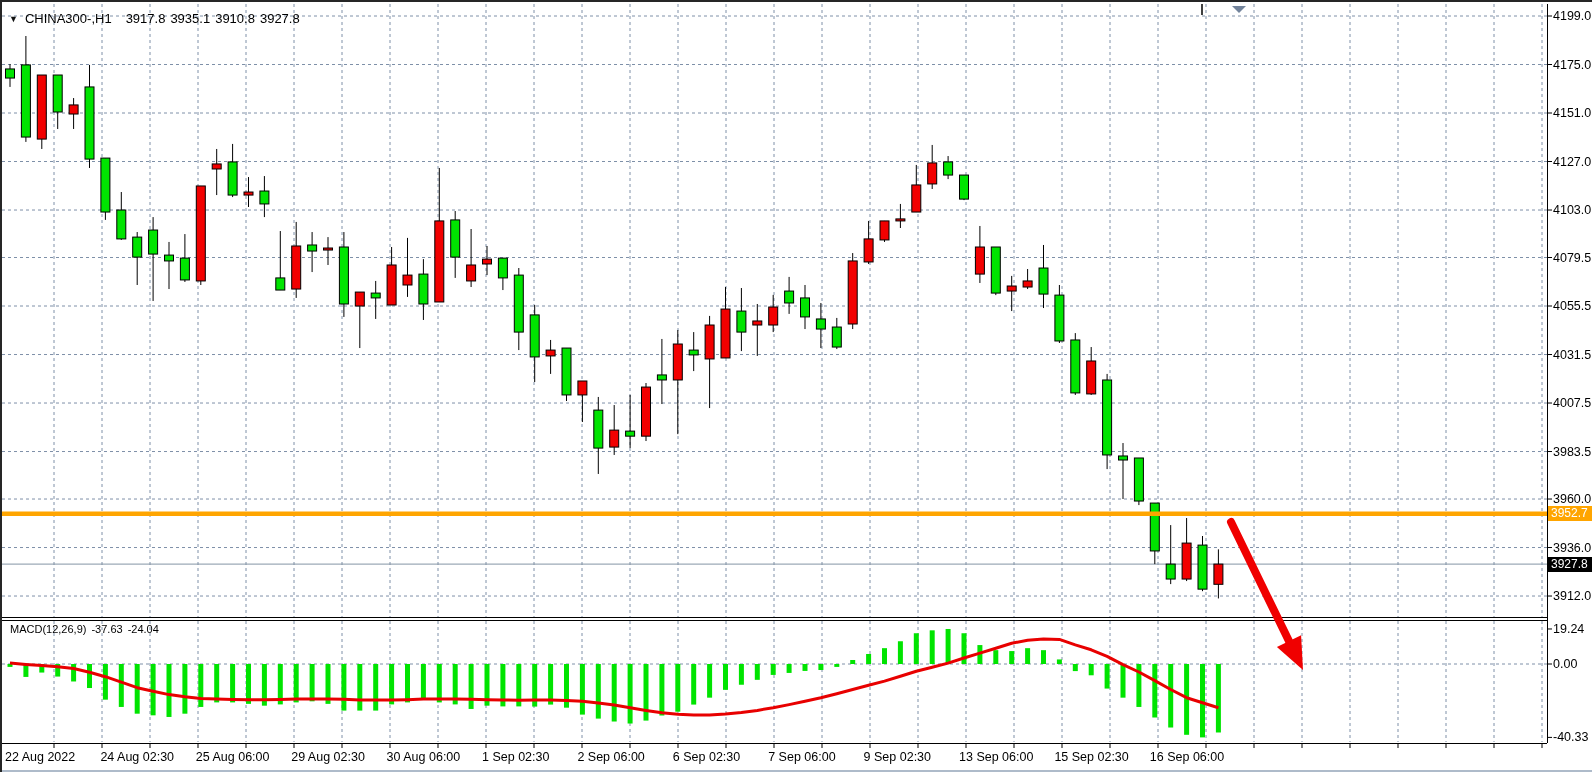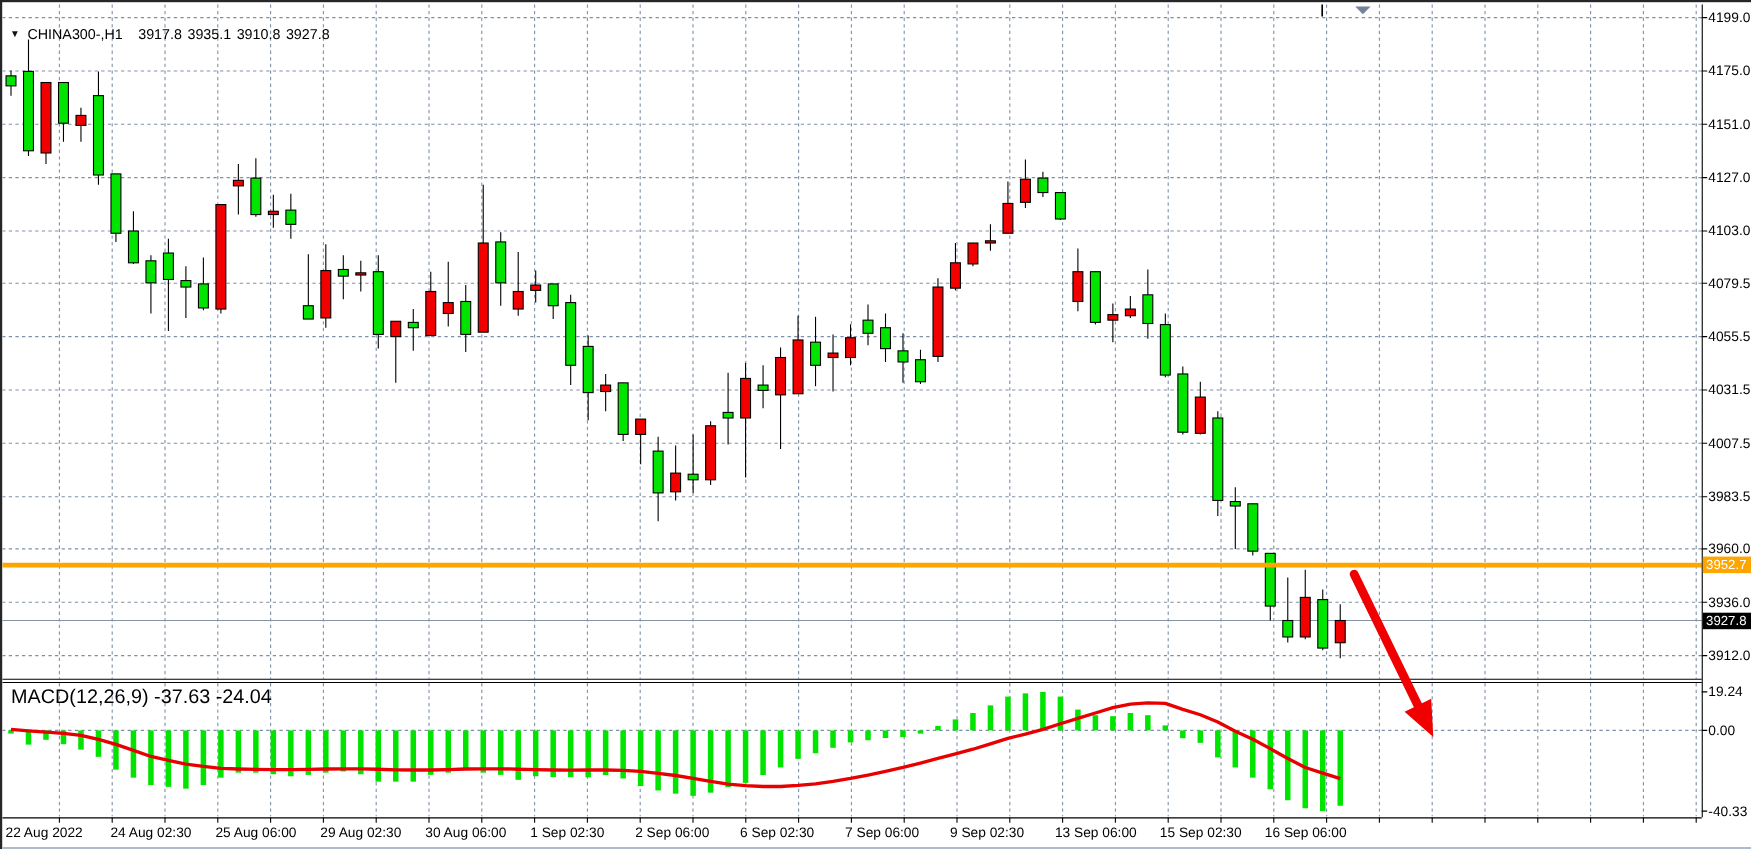--- a/index.html
+++ b/index.html
@@ -3,28 +3,28 @@
 <meta charset="utf-8">
 <style>
   html,body{margin:0;padding:0;background:#fff;}
   #window{
     position:relative;width:1592px;height:772px;background:#ffffff;overflow:hidden;
     font-family:"Liberation Sans", sans-serif;
     border-top:2px solid #262626;border-left:2px solid #262626;box-sizing:border-box;
   }
   #chart{position:absolute;left:0;top:0;}
   .info-line{
-    position:absolute;left:7px;top:21px;font-size:13px;color:#000;z-index:5;
+    position:absolute;left:7px;top:9px;font-size:13px;color:#000;z-index:5;
     white-space:nowrap;letter-spacing:0px;
   }
   .info-line .tri{font-size:9px;position:relative;top:-1px;margin-right:7px;color:#111;}
   .info-line .sym{margin-right:9px;}
   .q{margin-left:5px;}
   .macd-label{
-    position:absolute;left:8px;top:621px;font-size:18px;color:#000;z-index:5;white-space:nowrap;
+    position:absolute;left:8px;top:621px;font-size:11px;color:#000;z-index:5;white-space:nowrap;
   }
   .axis-label-box{
     position:absolute;left:1546px;width:46px;height:15px;z-index:6;
     font-size:12px;line-height:15px;color:#fff;padding-left:3px;box-sizing:border-box;
   }
   .axis-label-box.orange{top:505px;background:#ffa500;}
   .axis-label-box.black{top:555px;background:#000000;}
   .bottom-edge{position:absolute;left:0;bottom:0;width:1592px;height:2px;background:#aebbca;z-index:7;}
 </style>
 </head>

